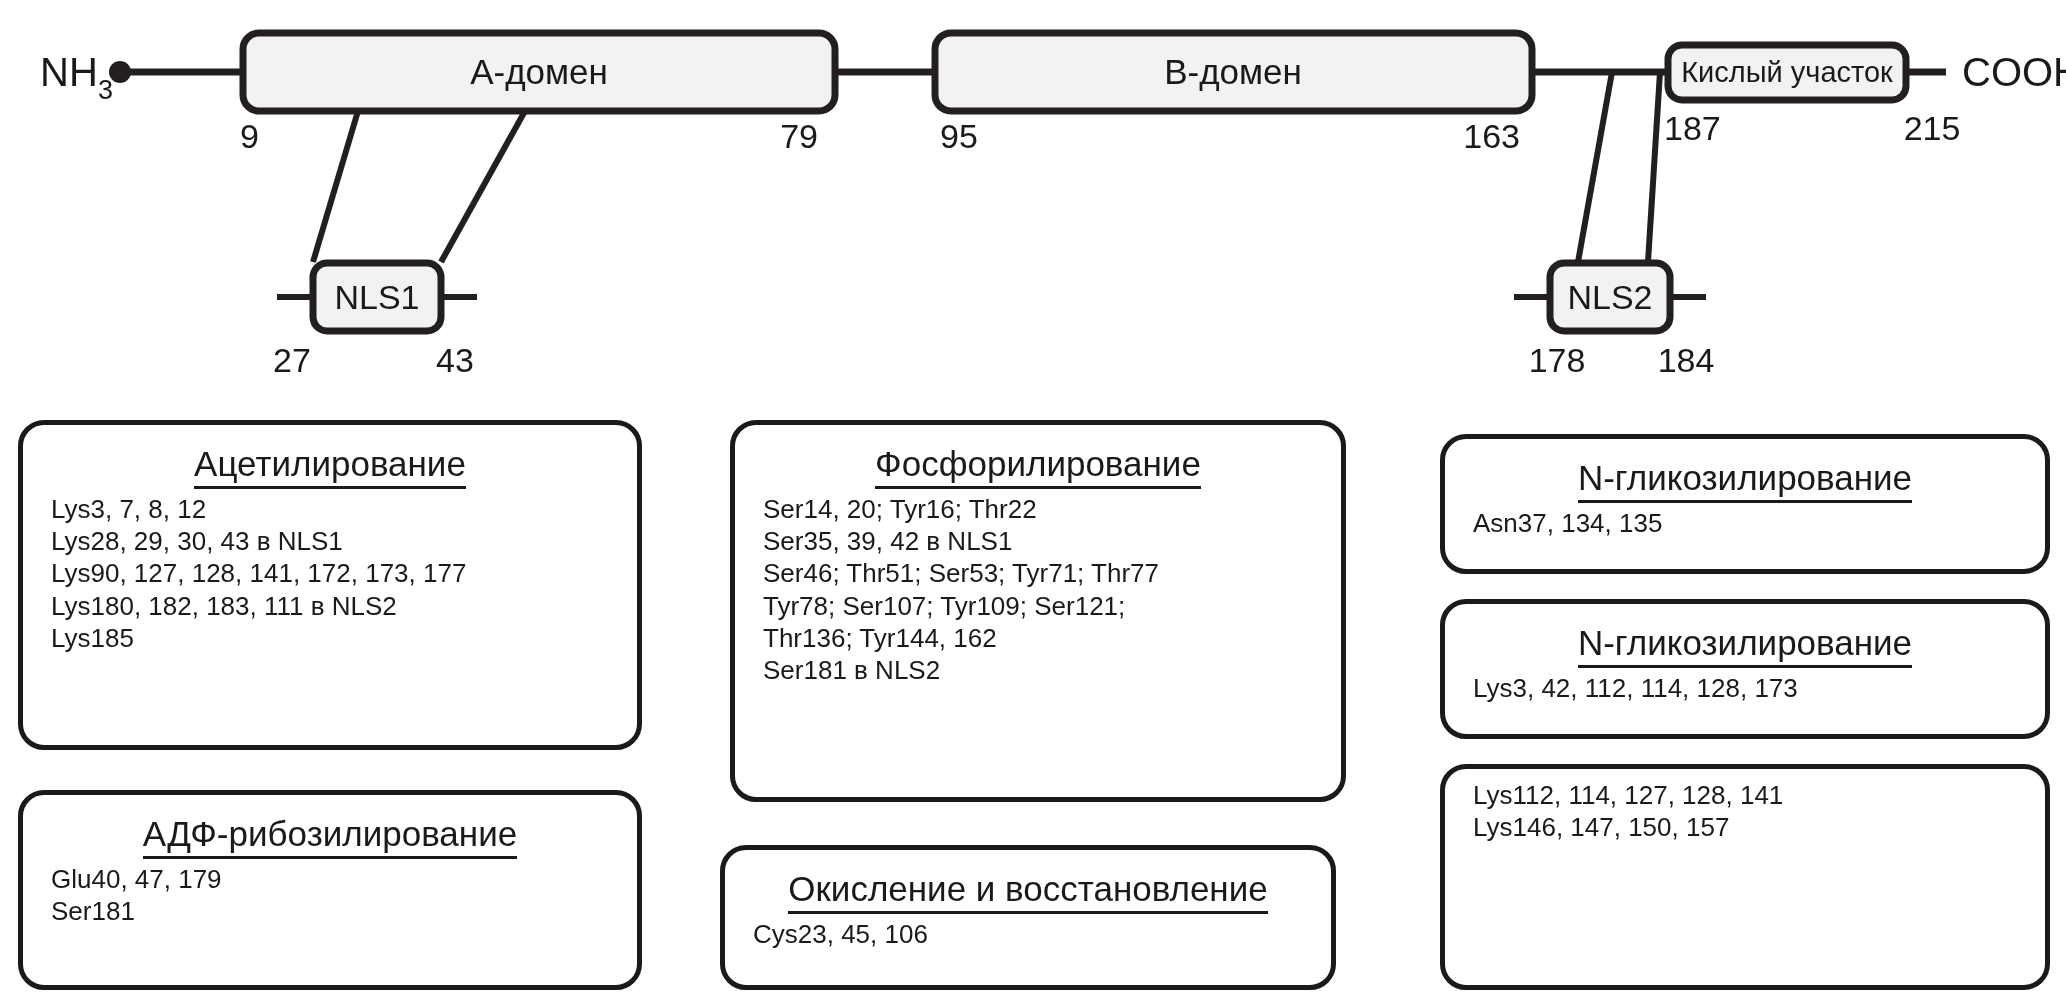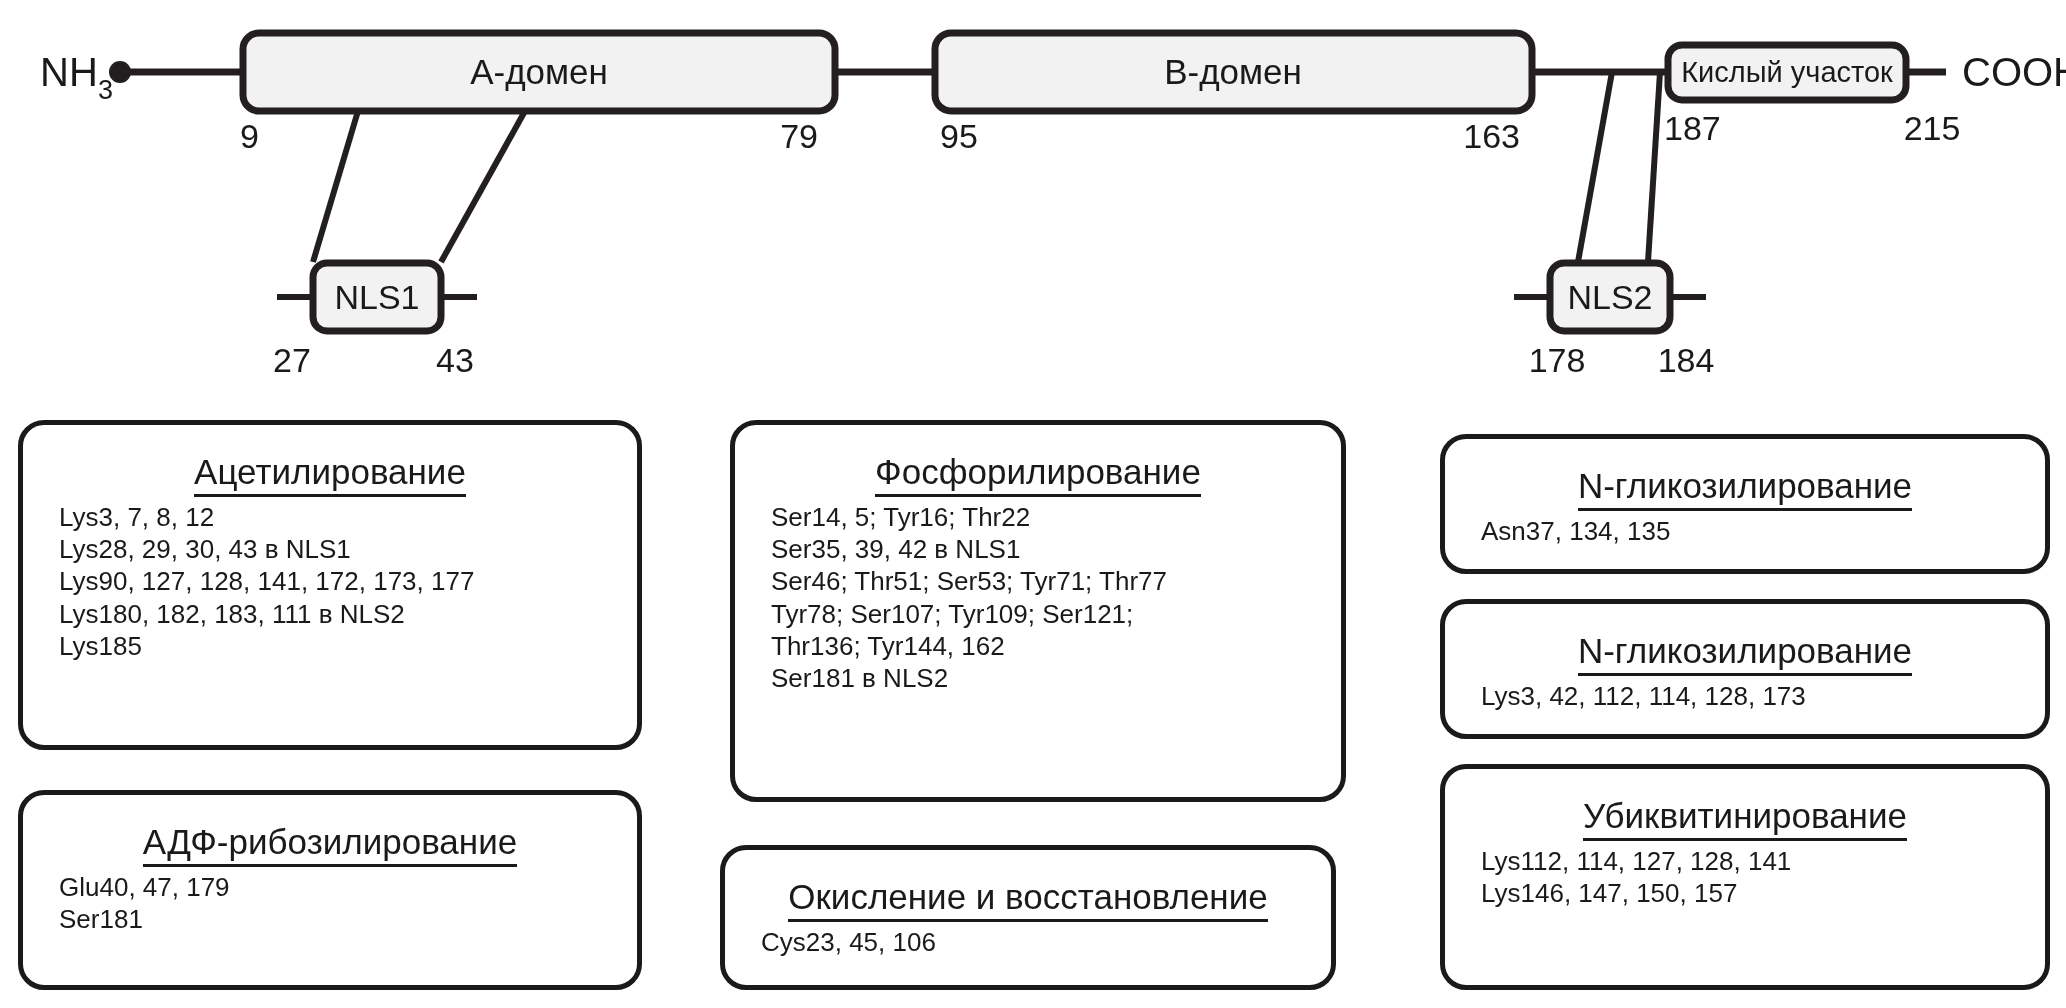--- a/index.html
+++ b/index.html
@@ -23,21 +23,21 @@
   .term{font-family:"Liberation Sans","DejaVu Sans",sans-serif;font-size:40px;fill:#1a1a1a;}
   .term-sub{font-family:"Liberation Sans","DejaVu Sans",sans-serif;font-size:27px;fill:#1a1a1a;}
 
   
   .card{
     position:absolute;
     box-sizing:border-box;
     border:5px solid #1a1a1a;
     border-radius:26px;
     background:#ffffff;
-    padding:8px;
+    padding:0;
   }
   .card-title{
     text-align:center;
     font-size:35px;
     line-height:1.08;
     margin:20px 0 6px 0;
     white-space:nowrap;
   }
   .card-title span{
     border-bottom:3px solid #1a1a1a;
@@ -122,21 +122,21 @@
     <div class="card-title"><span>АДФ-рибозилирование</span></div>
     <div class="card-lines">
       <div>Glu40, 47, 179</div>
       <div>Ser181</div>
     </div>
   </div>
 
   <div class="card" style="left:730px;top:420px;width:616px;height:382px;">
     <div class="card-title"><span>Фосфорилирование</span></div>
     <div class="card-lines">
-      <div>Ser14, 5; Tyr16; Thr22</div>
+      <div>Ser14, 20; Tyr16; Thr22</div>
       <div>Ser35, 39, 42 в NLS1</div>
       <div>Ser46; Thr51; Ser53; Tyr71; Thr77</div>
       <div>Tyr78; Ser107; Tyr109; Ser121;</div>
       <div>Thr136; Tyr144, 162</div>
       <div>Ser181 в NLS2</div>
     </div>
   </div>
 
   <div class="card" style="left:720px;top:845px;width:616px;height:145px;">
     <div class="card-title"><span>Окисление и восстановление</span></div>
@@ -153,20 +153,19 @@
   </div>
 
   <div class="card" style="left:1440px;top:599px;width:610px;height:140px;">
     <div class="card-title"><span>N-гликозилирование</span></div>
     <div class="card-lines">
       <div>Lys3, 42, 112, 114, 128, 173</div>
     </div>
   </div>
 
   <div class="card" style="left:1440px;top:764px;width:610px;height:226px;">
-    <div class="card-title"><span>Убиквитинирование</span></div>
     <div class="card-lines">
       <div>Lys112, 114, 127, 128, 141</div>
       <div>Lys146, 147, 150, 157</div>
     </div>
   </div>
 
 </div>
 
 </body></html>

